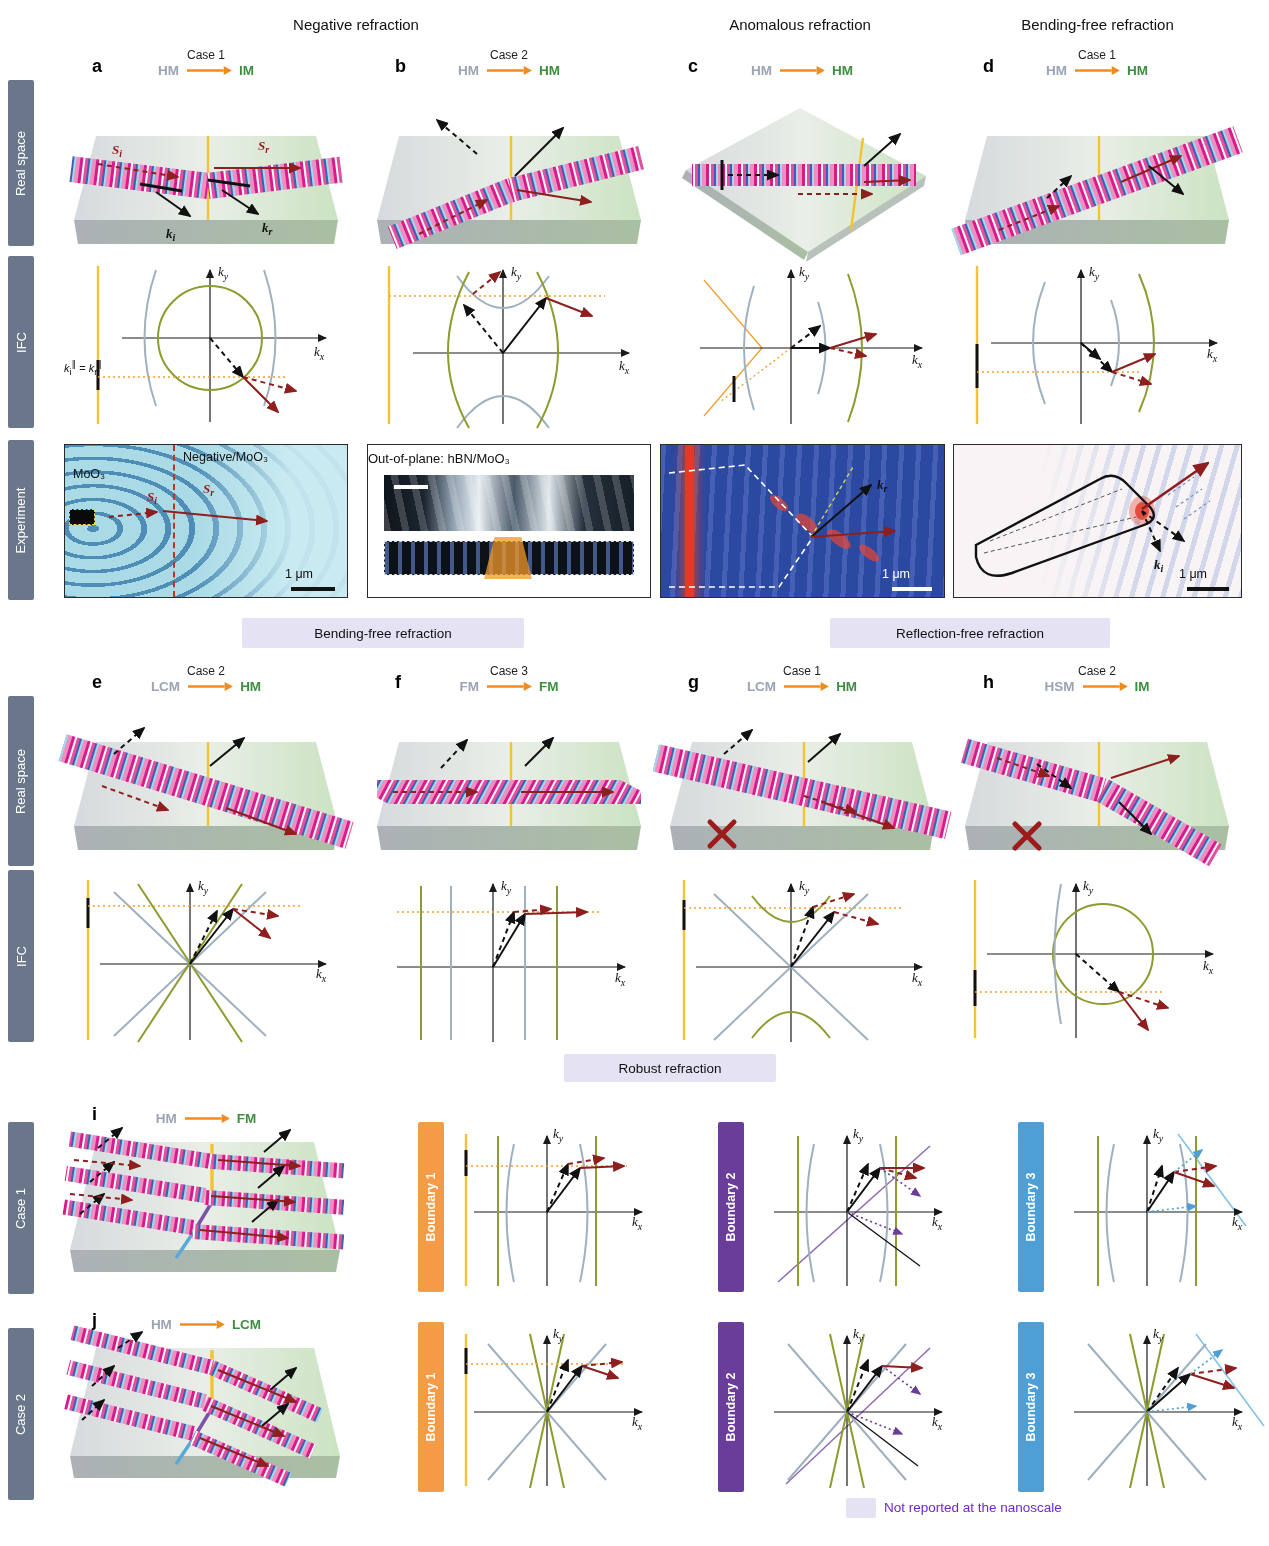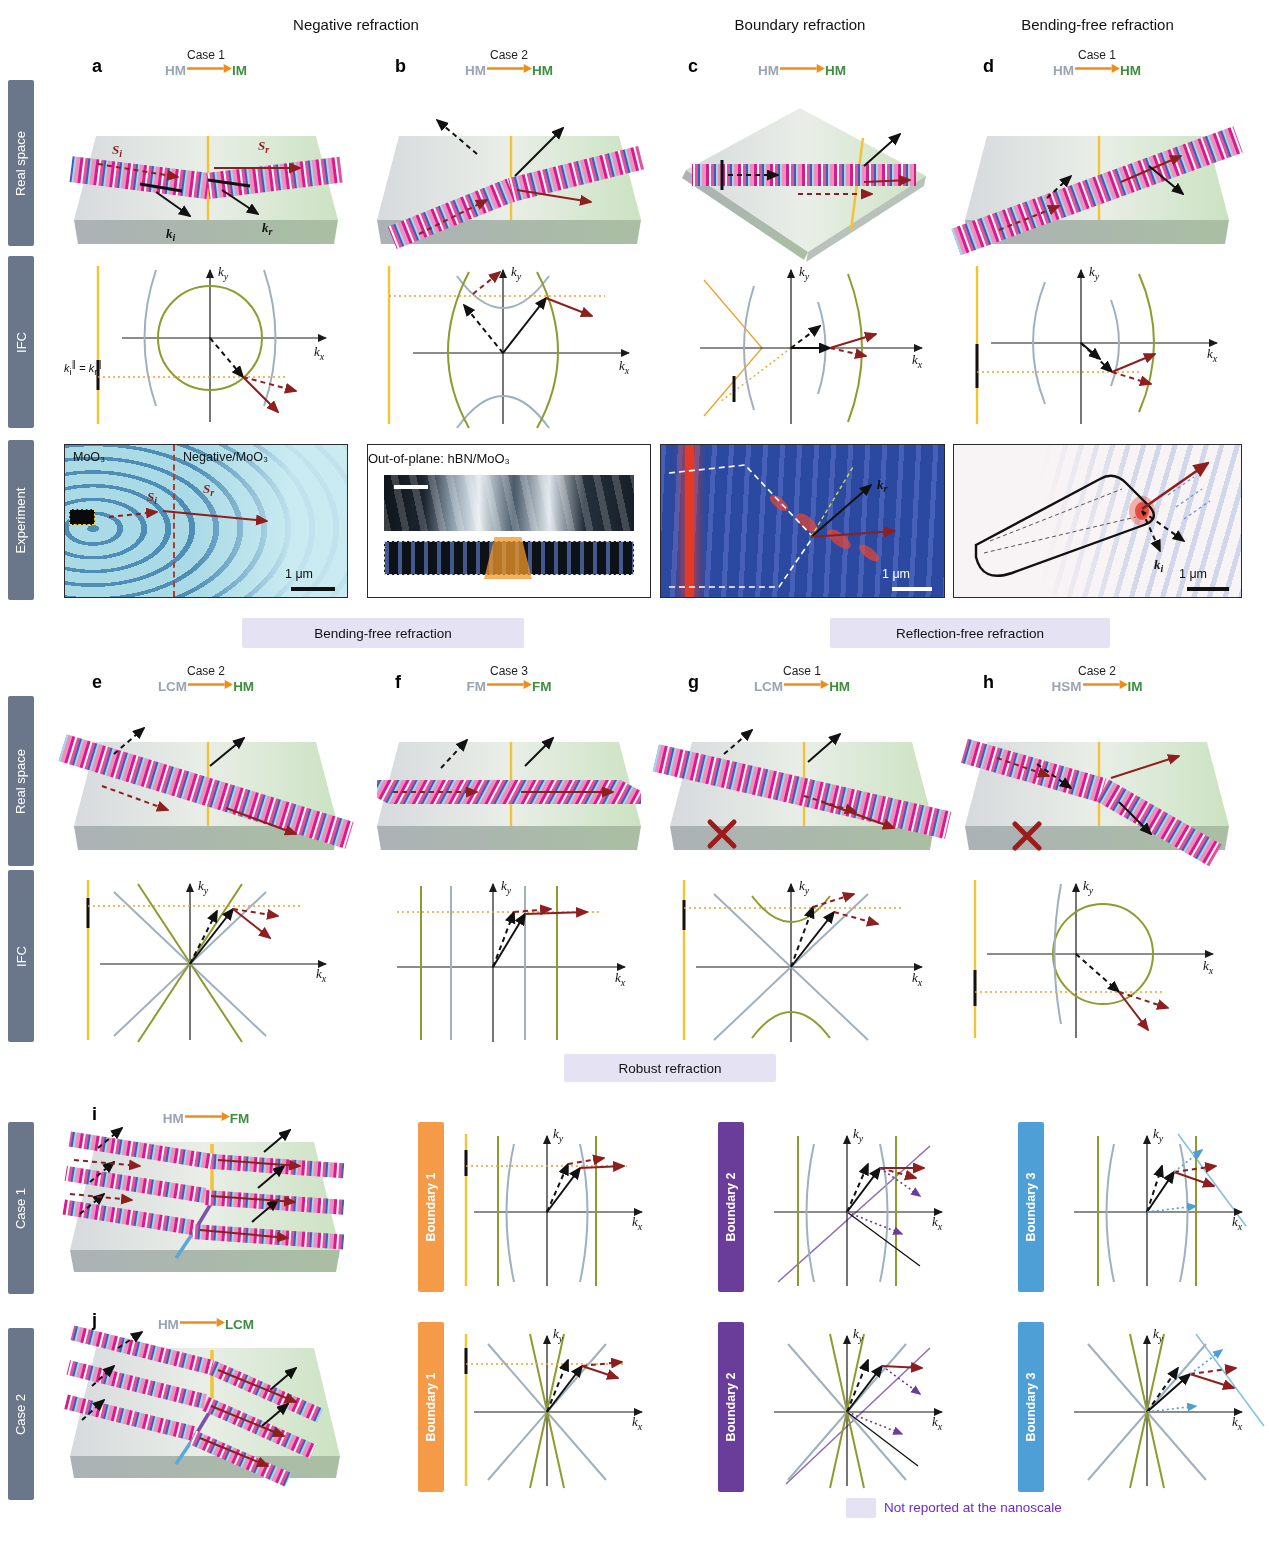--- a/index.html
+++ b/index.html
@@ -5,21 +5,21 @@
 *{margin:0;padding:0;box-sizing:border-box}
 html,body{background:#fff}
 #fig{position:relative;width:1269px;height:1545px;background:#fff;font-family:"Liberation Sans",sans-serif;overflow:hidden}
 .shdr{position:absolute;height:20px;text-align:center;font-size:15px;color:#111}
 .vtab{position:absolute;left:8px;width:26px;background:#6a7689;display:flex;align-items:center;justify-content:center;border-radius:2px}
 .vtab span{transform:rotate(-90deg);white-space:nowrap;color:#fff;font-size:13px}
 .phdr{position:absolute;width:288px;height:44px}
 .pletter{position:absolute;left:30px;top:8px;font-weight:bold;font-size:18px;color:#000}
 .ptrans{position:absolute;left:0;top:0;width:100%;display:flex;flex-direction:column;align-items:center}
 .pcase{font-size:12px;color:#222;min-height:15px}
-.media{display:flex;gap:0;font-size:13.5px;font-weight:bold}
+.media{display:flex;align-items:center;gap:7px;font-size:13.5px;font-weight:bold}
 .mfrom{color:#9aa4b2}
 .mto{color:#3e8e41}
 .harrow{width:46px;height:11px}
 .harrow line{stroke:#f08c1e;stroke-width:2.6}
 .harrow polygon{fill:#f08c1e}
 .banner{position:absolute;background:#e4e2f3;display:flex;align-items:center;justify-content:center;font-size:13.5px;color:#111;border-radius:2px}
 svg.d{position:absolute;overflow:visible}
 .expbox{position:absolute;border:1px solid #2a2a2a;overflow:hidden}
 .elab{position:absolute;font-size:12.5px;color:#111}
 .cg{stroke:#9fb0bf;stroke-width:2;fill:none}
@@ -84,21 +84,21 @@
           <rect x="3" width="2" height="8" fill="#ffffff"></rect>
           <rect x="5" width="3" height="8" fill="#e44fa0"></rect>
           <rect x="8" width="2" height="8" fill="#3f5fae"></rect>
           <rect x="10" width="2" height="8" fill="#9fd9ee"></rect>
           <rect x="12" width="4" height="8" fill="#ef8ec0"></rect>
 </pattern>
 </defs>
 </svg>
 
 <div class="shdr" style="left:62px;top:16px;width:588px">Negative refraction</div>
-<div class="shdr" style="left:655px;top:16px;width:290px">Boundary refraction</div>
+<div class="shdr" style="left:655px;top:16px;width:290px">Anomalous refraction</div>
 <div class="shdr" style="left:950px;top:16px;width:295px">Bending-free refraction</div>
 
 <div class="vtab" style="top:80px;height:166px">
       <span>Real space</span>
     </div>
 <div class="vtab" style="top:256px;height:172px">
       <span>IFC</span>
     </div>
 <div class="vtab" style="top:440px;height:160px">
       <span>Experiment</span>
@@ -296,21 +296,21 @@
   <path class="vb" d="M 120 85 L 139 101"></path>
   <path class="vr" d="M 151 114 L 194 96"></path>
   <path class="vrd" d="M 151 114 L 190 126"></path>
   <text class="axl" x="246" y="100"><tspan>k</tspan><tspan class="ss" dy="4">x</tspan></text>
   <text class="axl" x="128" y="18"><tspan>k</tspan><tspan class="ss" dy="4">y</tspan></text>
 </svg>
 
 <div class="expbox" style="left:64px;top:444px;width:284px;height:154px;background-color:#a9dae6;background-image:linear-gradient(90deg,rgba(190,230,238,0) 45%,rgba(205,236,242,.9) 80%),repeating-radial-gradient(ellipse 280px 160px at 10% 55%,rgba(16,90,150,.6) 0 6px,rgba(170,219,230,.12) 6px 24px)">
   <div style="position:absolute;left:4px;top:64px;width:26px;height:16px;background:#0a0a0a;border:1px dashed #e8d44d"></div>
   <div style="position:absolute;left:108px;top:0;height:100%;border-left:2px dashed #b03a2e"></div>
-  <span class="elab" style="left:8px;top:5px">MoO₃</span>
+  <span class="elab" style="left:8px;top:22px">MoO₃</span>
   <span class="elab" style="left:118px;top:5px">Negative/MoO₃</span>
   <svg class="d" style="left:0;top:0;width:284px;height:154px" viewBox="0 0 284 154">
     <path class="vrd" d="M 44 72 L 92 67"></path>
     <path class="vr" d="M 98 66 L 202 76"></path>
     <text class="vlab vred" x="82" y="56"><tspan>S</tspan><tspan class="ss" dy="3">i</tspan></text>
     <text class="vlab vred" x="138" y="48"><tspan>S</tspan><tspan class="ss" dy="3">r</tspan></text>
   </svg>
   <span class="elab" style="right:34px;bottom:16px">1 μm</span>
   <div style="position:absolute;right:12px;bottom:6px;width:44px;height:4px;background:#111"></div>
 </div>

